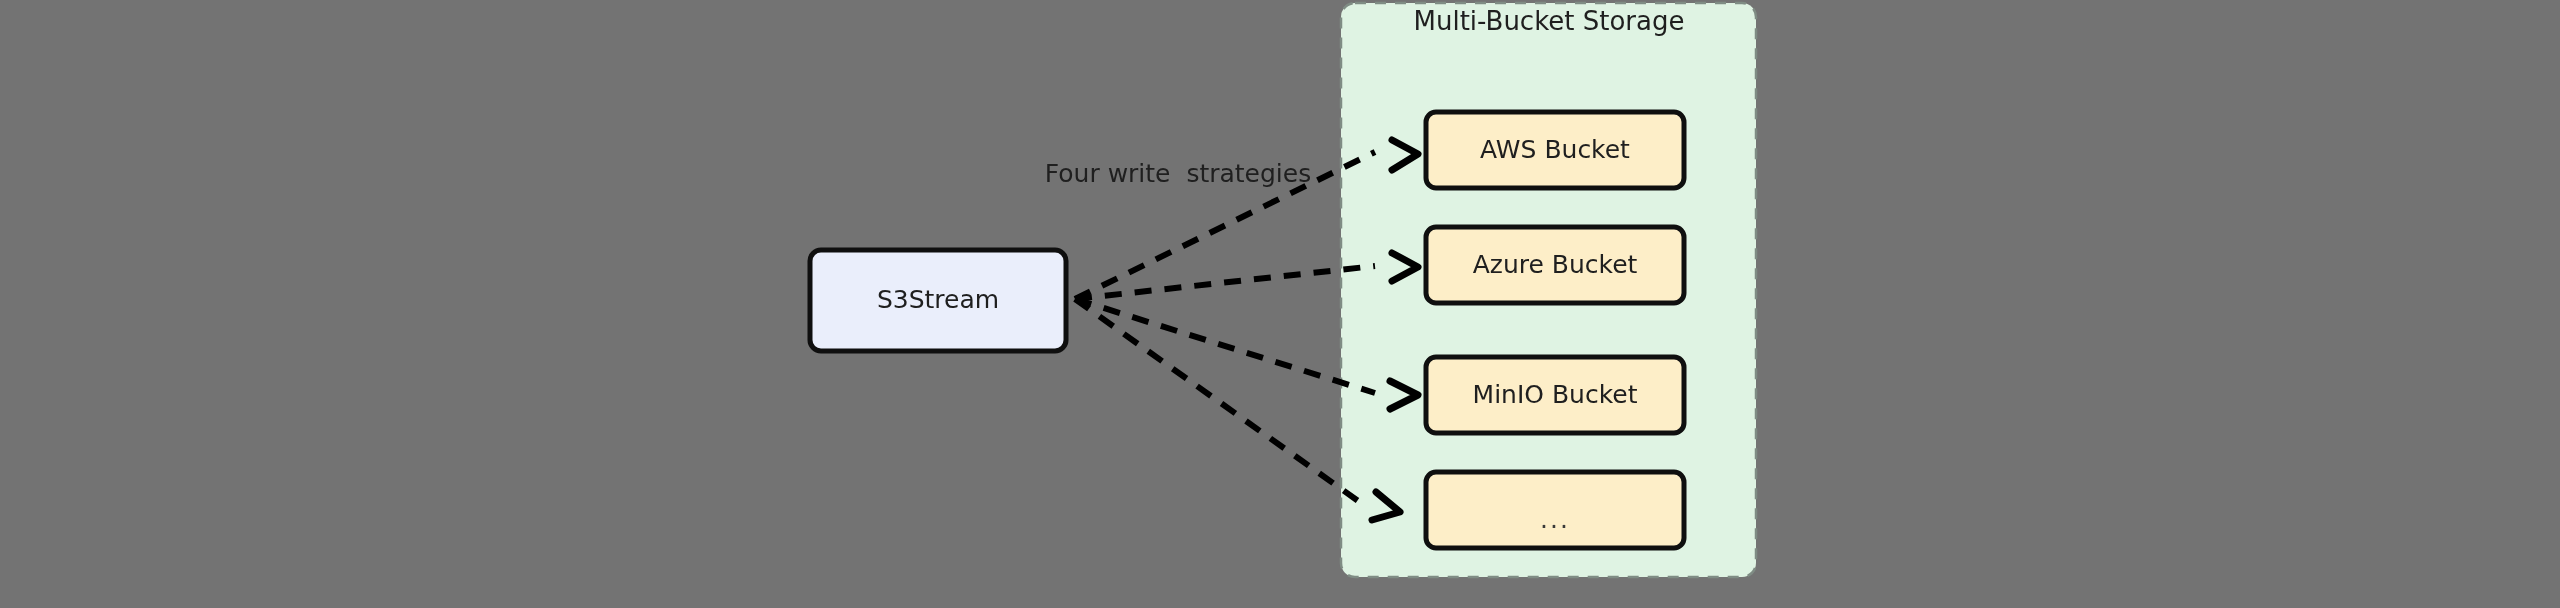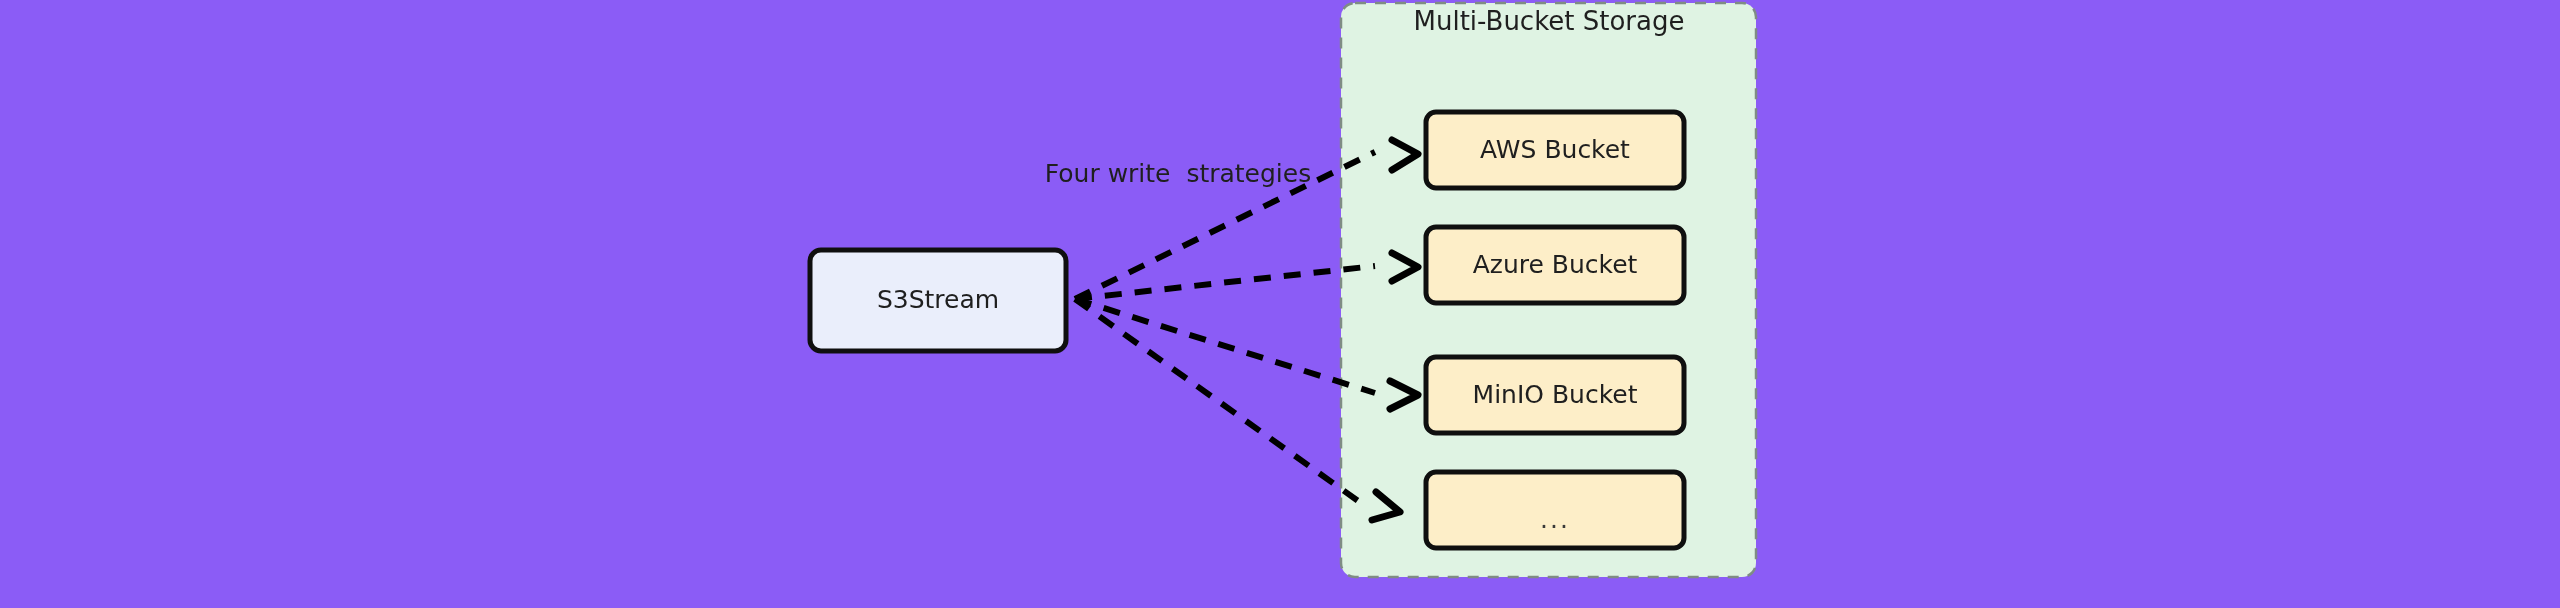--- a/index.html
+++ b/index.html
@@ -8,21 +8,21 @@
     padding: 0;
     background: #ffffff;
   }
   body {
     font-family: "DejaVu Sans", "Liberation Sans", sans-serif;
   }
   #diagram-root {
     position: relative;
     width: 2560px;
     height: 608px;
-    background: #8b5cf6;
+    background: #737373;
     overflow: hidden;
   }
   #diagram-svg {
     position: absolute;
     left: 0;
     top: 0;
     width: 2560px;
     height: 608px;
     display: block;
   }

